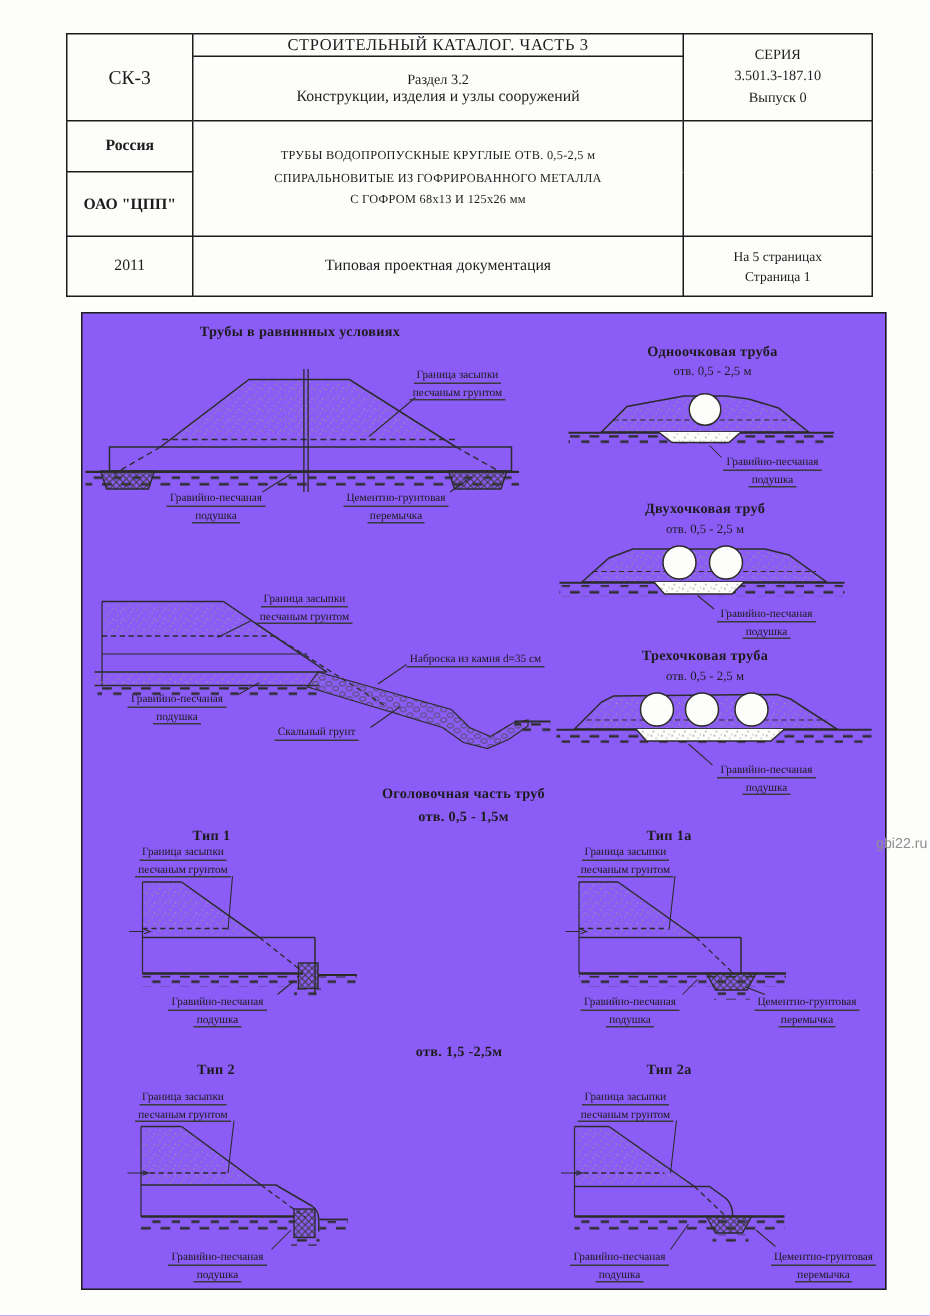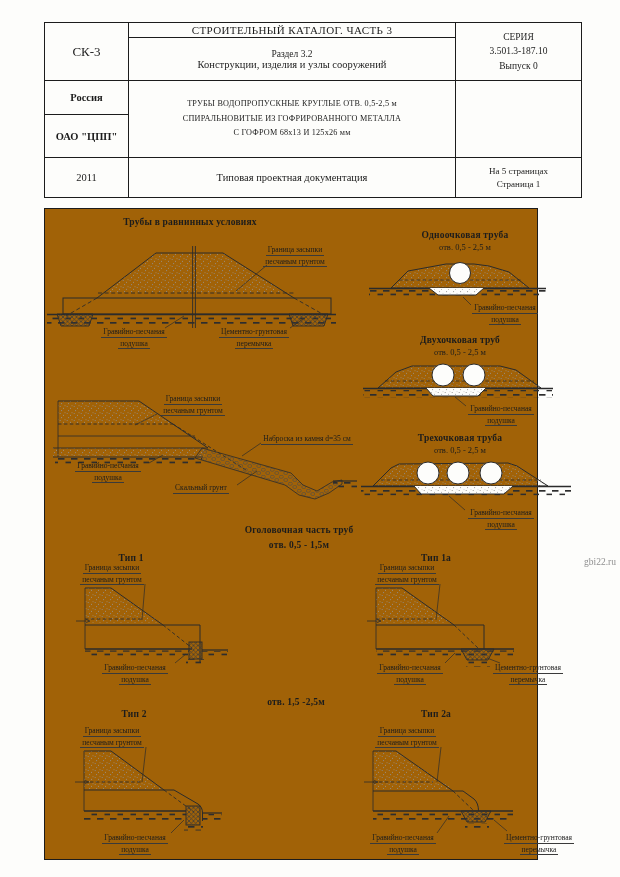--- a/index.html
+++ b/index.html
@@ -14,27 +14,27 @@
   .c-sec1 { font-size:9.5px; }
   .c-sec2 { font-size:10.5px; }
   .c-ser  { font-size:9.5px; line-height:1.5;margin-top:24px; }
   .c-org  { font-size:10.5px;font-weight:bold; }
   .c-sub  { font-size:8.2px; line-height:1.75; letter-spacing:.2px; }
   .c-year { font-size:10.5px; }
   .c-doc  { font-size:10.5px; }
   .c-pg   { font-size:9px; line-height:1.4; }
 
   
-  .content { position:absolute; left:44px; top:208px; width:494px; height:652px; border:1.6px solid #1c1c1c; background:#a16207; }
+  .content { position:absolute; left:54px; top:208px; width:537px; height:652px; border:1.6px solid #1c1c1c; background:#8b5cf6; }
   .content svg { position:absolute; left:0; top:0; }
   .dtitle { position:absolute; font-weight:bold; font-size:9.5px; text-align:center; letter-spacing:.2px; white-space:nowrap; }
   .dsub   { position:absolute; font-size:8.5px; text-align:center; white-space:nowrap; }
   .lbl { position:absolute; font-size:7.5px; line-height:1.55; text-align:center; }
   .lbl span { display:inline-block; border-bottom:1px solid #3a3a3a; padding:0 2px; line-height:1.15; }
-  .watermark { position:absolute; left:584px; top:557px; font-size:9.5px; color:#8f8f8f; font-family:Liberation Serif, serif; }
+  .watermark { position:absolute; left:584px; top:557px; font-size:9.5px; color:#8f8f8f; font-family:Liberation Sans, sans-serif; }
 </style>
 </head>
 <body>
 
 <div class="page">
 
   <table class="hdr">
     <colgroup>
         <col style="width:84px">
         <col style="width:327px">

